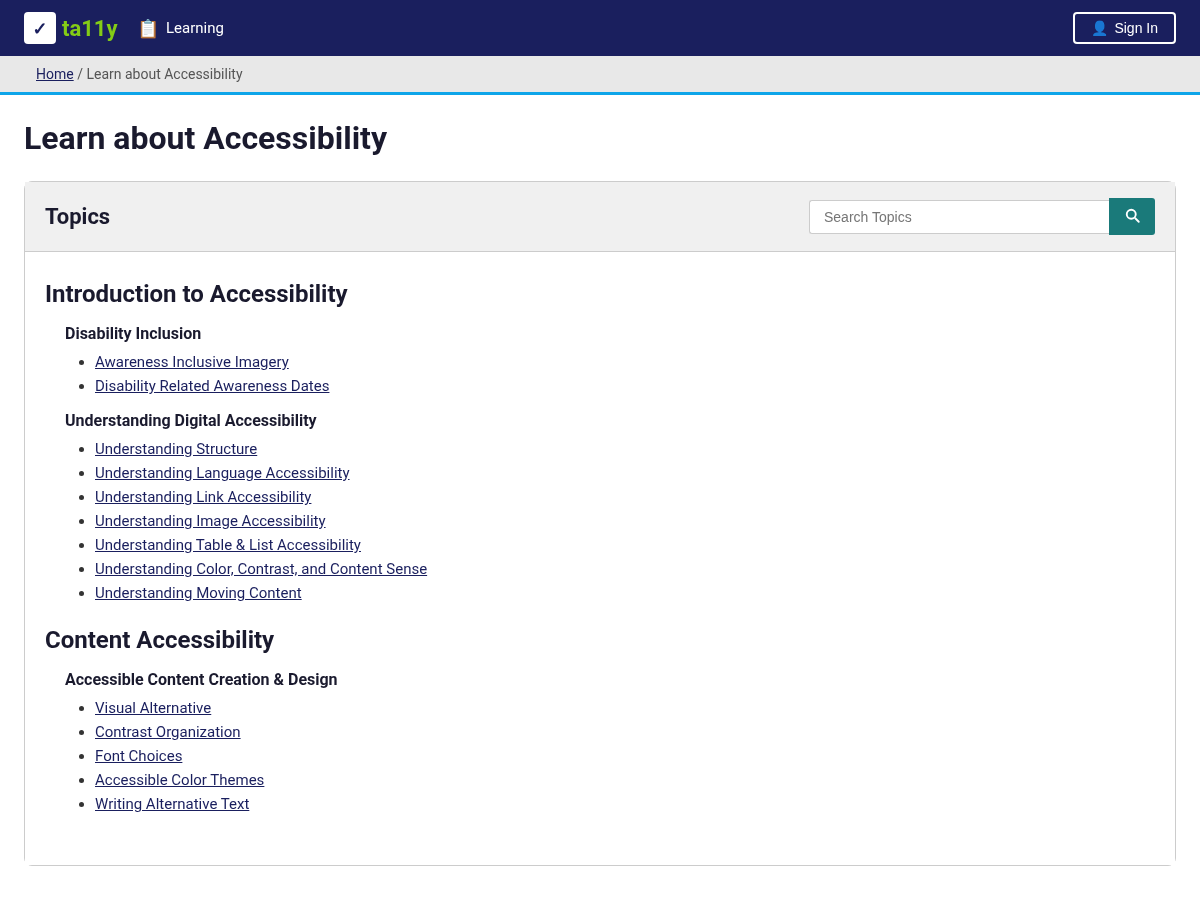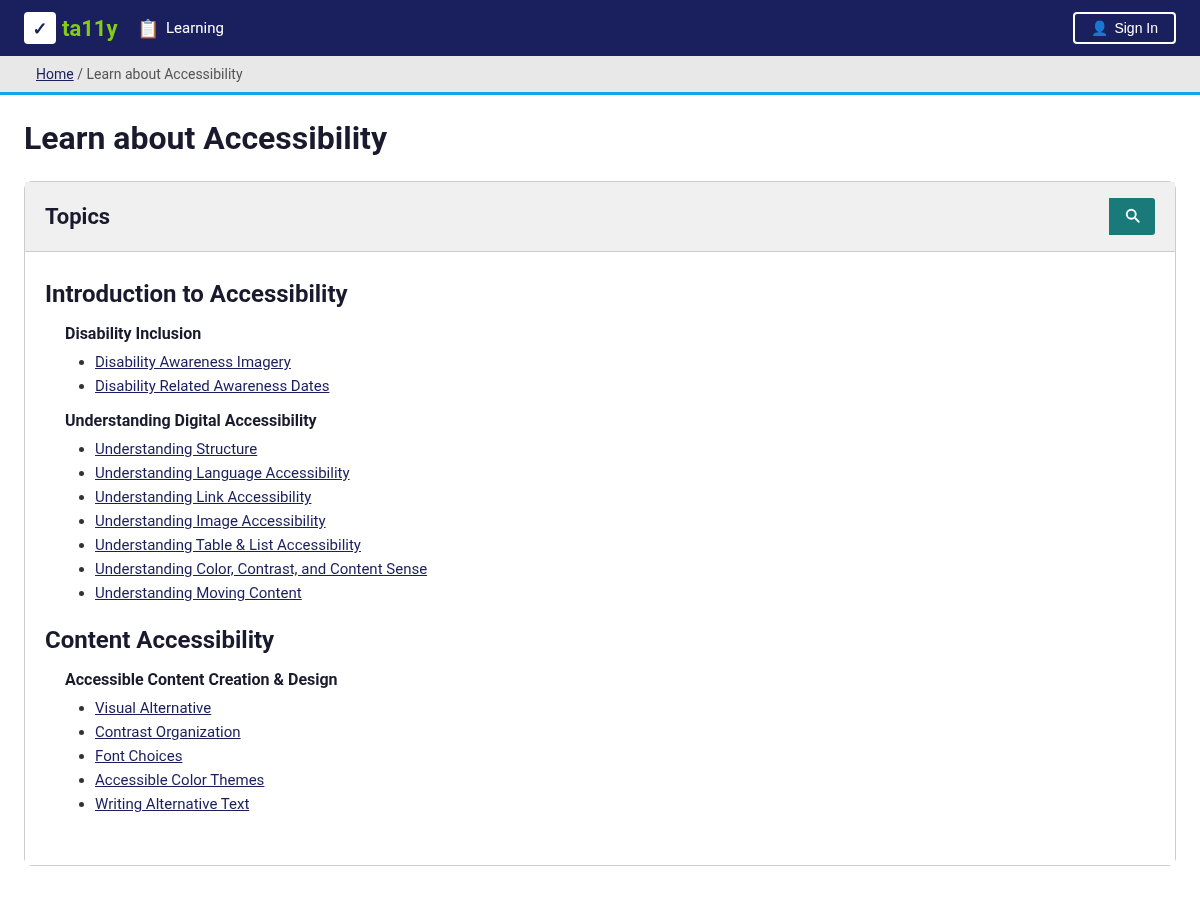--- a/index.html
+++ b/index.html
@@ -248,40 +248,41 @@
   <span>Learn about Accessibility</span>
 </nav>
 
 <main class="main-content">
   <h1 class="page-title">Learn about Accessibility</h1>
 
   <div class="topics-box">
     <div class="topics-header">
       <h2 class="topics-title">Topics</h2>
       <div class="search-area">
+        <input class="search-input" type="text" placeholder="Search Topics" style="">
         <button class="search-btn">
           <span>
             <svg viewBox="0 0 24 24" xmlns="http://www.w3.org/2000/svg">
               <path d="M21 21l-4.35-4.35M17 11A6 6 0 1 1 5 11a6 6 0 0 1 12 0z" stroke="#fff" stroke-width="2.5" stroke-linecap="round" fill="none"></path>
             </svg>
           </span>
         </button>
       </div>
     </div>
 
     <div class="content-area">
 
       <div class="main-section">
         <h2 class="section-heading">Introduction to Accessibility</h2>
 
         <div class="section-group">
           <h3 class="subsection-heading">Disability Inclusion</h3>
           <ul class="topic-list">
             <li>
-              <a href="#">Disability Awareness Imagery</a>
+              <a href="#">Awareness Inclusive Imagery</a>
             </li>
             <li>
               <a href="#">Disability Related Awareness Dates</a>
             </li>
           </ul>
         </div>
 
         <div class="section-group">
           <h3 class="subsection-heading">Understanding Digital Accessibility</h3>
           <ul class="topic-list">

